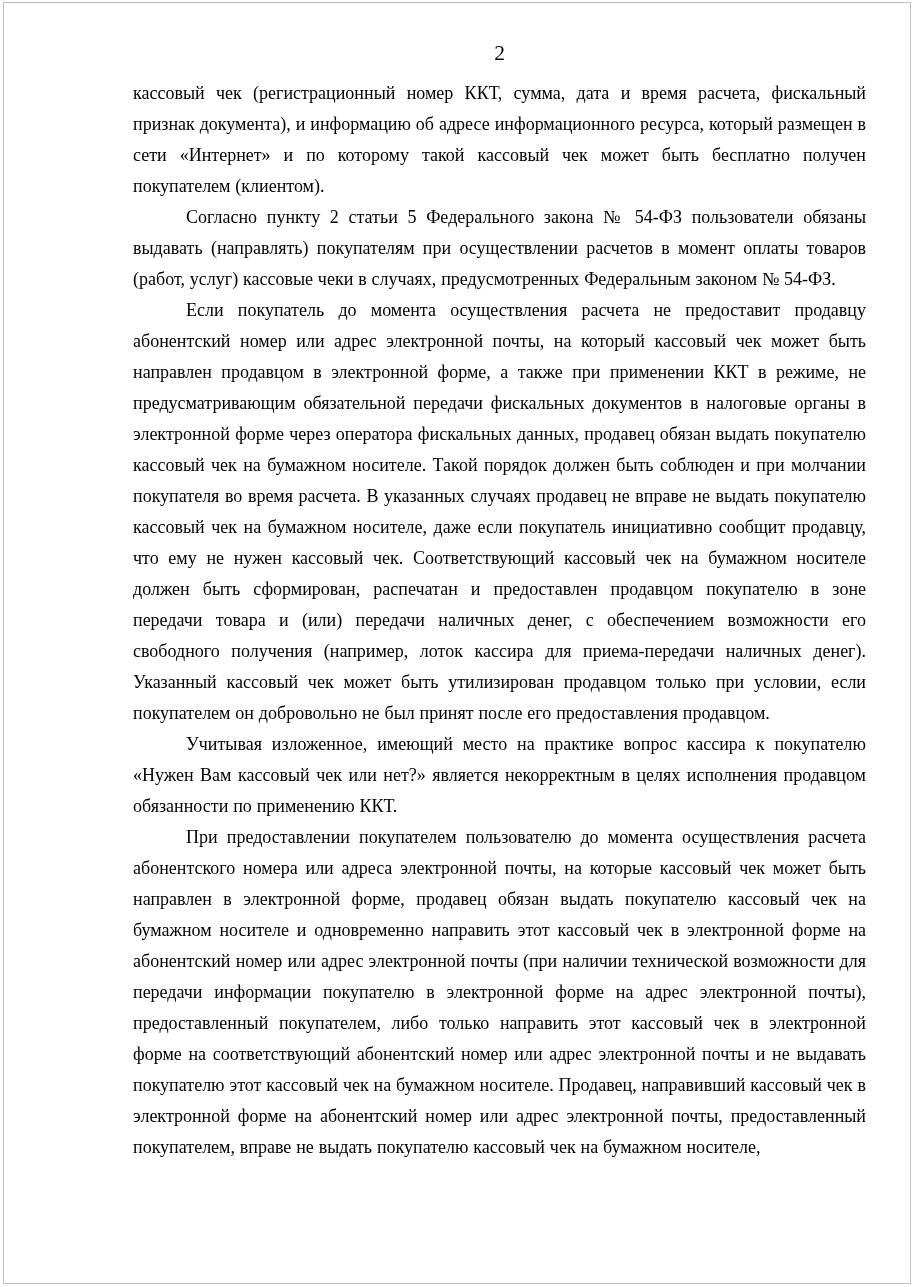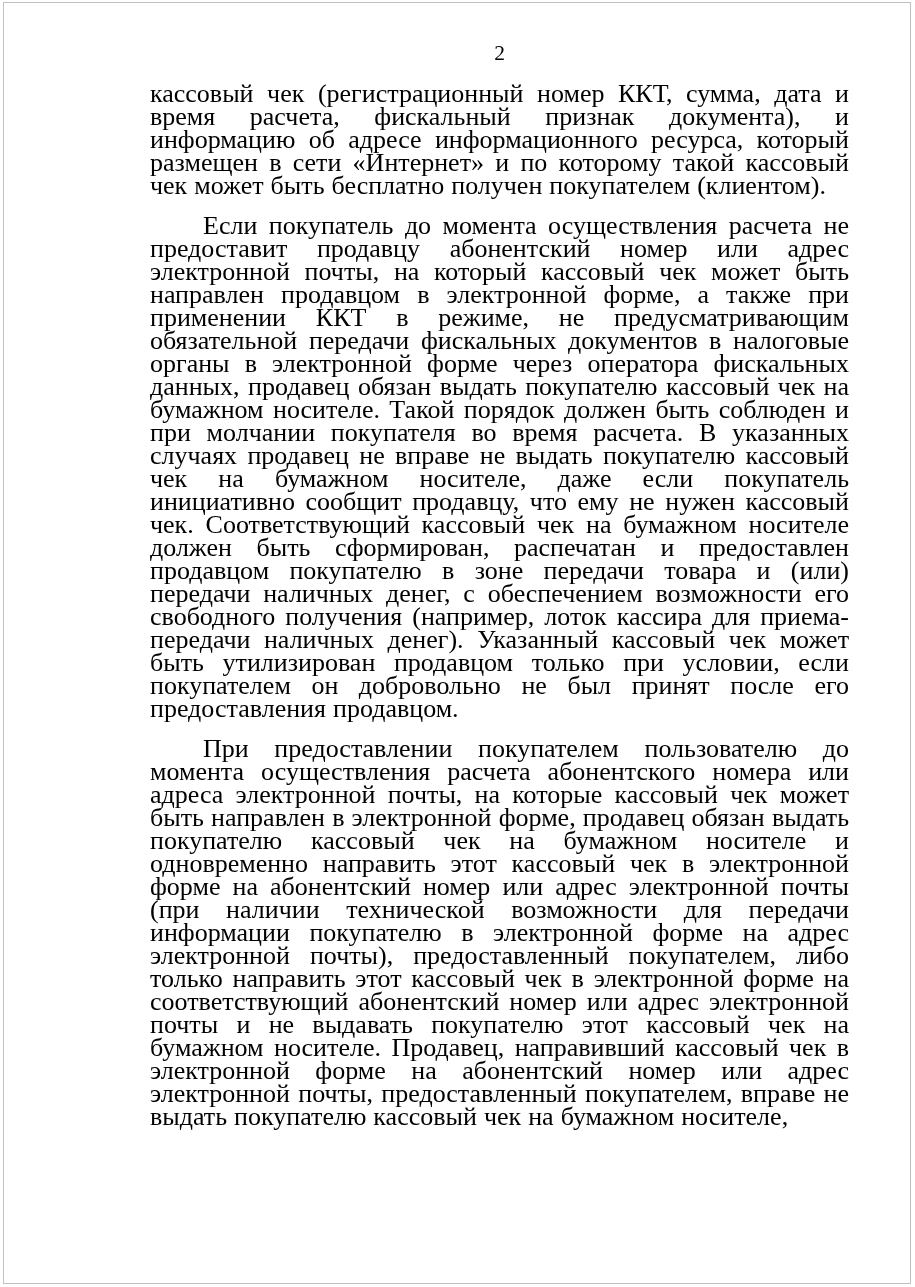--- a/index.html
+++ b/index.html
@@ -32,35 +32,37 @@
     top: 41px;
     width: 733px;
   }
   .page-number {
     text-align: center;
     font-size: 21.5px;
     line-height: 24.3px;
     margin: 0 0 13px 0;
   }
   .para {
-    margin: 17px;
-    font-size: 26px;
-    line-height: 23px;
+    margin: 0;
+    font-size: 18px;
+    line-height: 31px;
     text-align: justify;
     text-indent: 53px;
     word-spacing: 0.02em;
   }
   .para.no-indent {
     text-indent: 0;
   }
 </style>
 </head>
 <body>
 
 <div class="page">
   <div class="page-frame"></div>
   <div class="content">
     <div class="page-number">2</div>
     <p class="para no-indent">кассовый чек (регистрационный номер ККТ, сумма, дата и время расчета, фискальный признак документа), и информацию об адресе информационного ресурса, который размещен в сети «Интернет» и по которому такой кассовый чек может быть бесплатно получен покупателем (клиентом).</p>
+    <p class="para">Согласно пункту 2 статьи 5 Федерального закона № 54-ФЗ пользователи обязаны выдавать (направлять) покупателям при осуществлении расчетов в момент оплаты товаров (работ, услуг) кассовые чеки в случаях, предусмотренных Федеральным законом № 54-ФЗ.</p>
     <p class="para">Если покупатель до момента осуществления расчета не предоставит продавцу абонентский номер или адрес электронной почты, на который кассовый чек может быть направлен продавцом в электронной форме, а также при применении ККТ в режиме, не предусматривающим обязательной передачи фискальных документов в налоговые органы в электронной форме через оператора фискальных данных, продавец обязан выдать покупателю кассовый чек на бумажном носителе. Такой порядок должен быть соблюден и при молчании покупателя во время расчета. В указанных случаях продавец не вправе не выдать покупателю кассовый чек на бумажном носителе, даже если покупатель инициативно сообщит продавцу, что ему не нужен кассовый чек. Соответствующий кассовый чек на бумажном носителе должен быть сформирован, распечатан и предоставлен продавцом покупателю в зоне передачи товара и (или) передачи наличных денег, с обеспечением возможности его свободного получения (например, лоток кассира для приема-передачи наличных денег). Указанный кассовый чек может быть утилизирован продавцом только при условии, если покупателем он добровольно не был принят после его предоставления продавцом.</p>
+    <p class="para">Учитывая изложенное, имеющий место на практике вопрос кассира к покупателю «Нужен Вам кассовый чек или нет?» является некорректным в целях исполнения продавцом обязанности по применению ККТ.</p>
     <p class="para">При предоставлении покупателем пользователю до момента осуществления расчета абонентского номера или адреса электронной почты, на которые кассовый чек может быть направлен в электронной форме, продавец обязан выдать покупателю кассовый чек на бумажном носителе и одновременно направить этот кассовый чек в электронной форме на абонентский номер или адрес электронной почты (при наличии технической возможности для передачи информации покупателю в электронной форме на адрес электронной почты), предоставленный покупателем, либо только направить этот кассовый чек в электронной форме на соответствующий абонентский номер или адрес электронной почты и не выдавать покупателю этот кассовый чек на бумажном носителе. Продавец, направивший кассовый чек в электронной форме на абонентский номер или адрес электронной почты, предоставленный покупателем, вправе не выдать покупателю кассовый чек на бумажном носителе,</p>
   </div>
 </div>
 
 </body></html>

